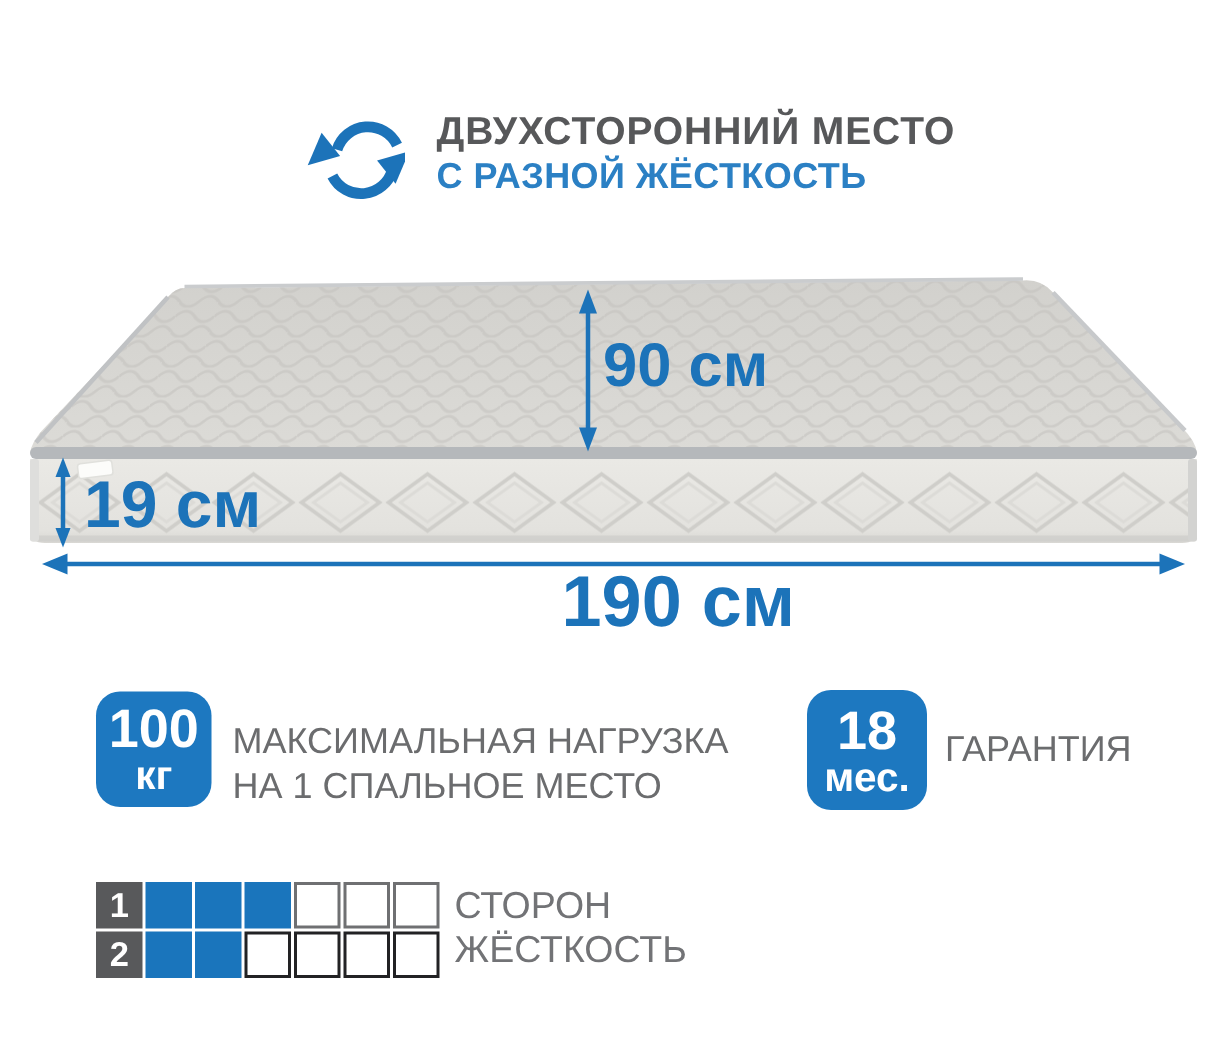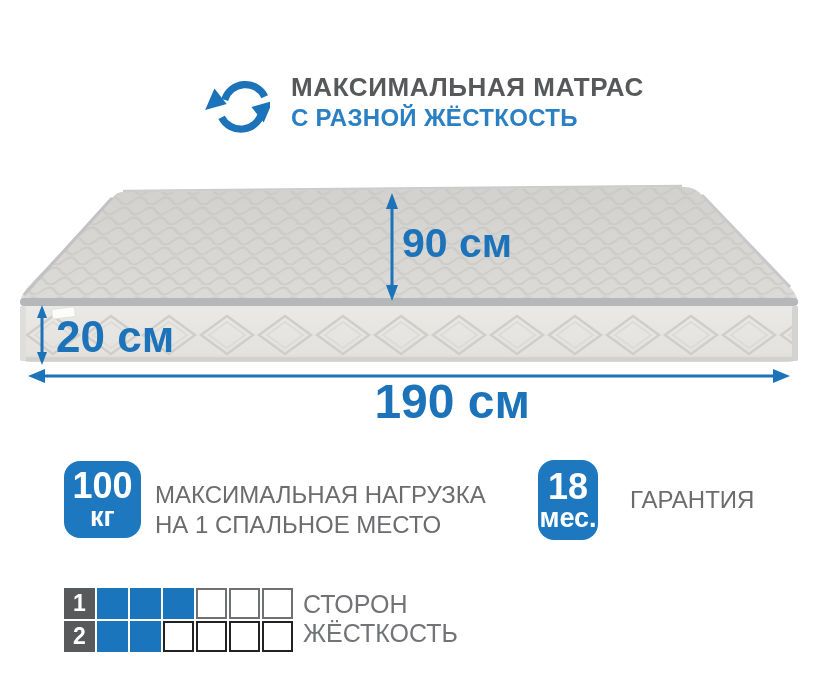--- a/index.html
+++ b/index.html
@@ -27,21 +27,21 @@
   .dim-depth{left:402px;top:58px;font-size:41px;text-align:center;}
   .dim-height{left:56px;top:150px;font-size:44px;}
   .dim-width{left:280px;top:213px;width:250px;text-align:right;font-size:48px;}
   
   .badge{
     position:absolute;background:var(--badge,#1d78c0);border-radius:16px;
     color:#ffffff;text-align:center;font-weight:bold;
     display:flex;flex-direction:column;justify-content:center;
   }
   .badge-load{left:64px;top:461px;width:77px;height:77px;}
-  .badge-warranty{left:538px;top:460px;width:60px;height:80px;}
+  .badge-warranty{left:538px;top:460px;width:80px;height:80px;}
   .badge-value{font-size:36px;line-height:36px;}
   .badge-unit{font-size:27px;line-height:27px;}
   .feature-text{
     position:absolute;display:flex;flex-direction:column;justify-content:center;
     color:var(--text-gray,#6b6c6e);font-size:24px;line-height:30px;white-space:nowrap;
   }
   .feature-text div:empty{display:none;}
   .ft-load{left:155px;top:471px;height:77px;}
   .ft-warranty{left:630px;top:460px;height:80px;}
   
@@ -69,21 +69,21 @@
   <svg class="hdr-icon" viewBox="-8 0 64 74" aria-hidden="true">
     <g style="stroke:var(--accent,#1c73b9);fill:none" stroke-width="7">
       <path d="M 51,28 A 21,21 0 0 0 12,31"></path>
       <path d="M 9,48 A 21,21 0 0 0 48,44"></path>
     </g>
     <g style="fill:var(--accent,#1c73b9)">
       <polygon points="-7,41 2,20 14,35"></polygon>
       <polygon points="59,32 50,53 38,38"></polygon>
     </g>
   </svg>
-  <div class="hdr-title">МАКСИМАЛЬНАЯ МАТРАС</div>
+  <div class="hdr-title">ДВУХСТОРОННИЙ МЕСТО</div>
   <div class="hdr-subtitle">С РАЗНОЙ ЖЁСТКОСТЬ</div>
 
   <div class="scene">
     <svg width="816" height="262" viewBox="0 0 816 262">
       <defs>
         <linearGradient id="topGrad" x1="0" y1="0" x2="0" y2="1">
           <stop offset="0" stop-color="#d2d1cd"></stop>
           <stop offset="1" stop-color="#dcdbd7"></stop>
         </linearGradient>
         <linearGradient id="sideGrad" x1="0" y1="0" x2="0" y2="1">
@@ -133,21 +133,21 @@
         </g>
         <g>
           <line x1="42" y1="211" x2="776" y2="211" stroke-width="3"></line>
           <polygon points="28,211 45,204 45,218" stroke="none"></polygon>
           <polygon points="790,211 773,204 773,218" stroke="none"></polygon>
         </g>
       </g>
     </svg>
 
     <div class="dim dim-depth">90 см</div>
-    <div class="dim dim-height">20 см</div>
+    <div class="dim dim-height">19 см</div>
     <div class="dim dim-width">190 см</div>
   </div>
 
   <div class="badge badge-load">
     <div class="badge-value">100</div>
     <div class="badge-unit">кг</div>
   </div>
   <div class="feature-text ft-load">
     <div>МАКСИМАЛЬНАЯ НАГРУЗКА</div>
     <div>НА 1 СПАЛЬНОЕ МЕСТО</div>

